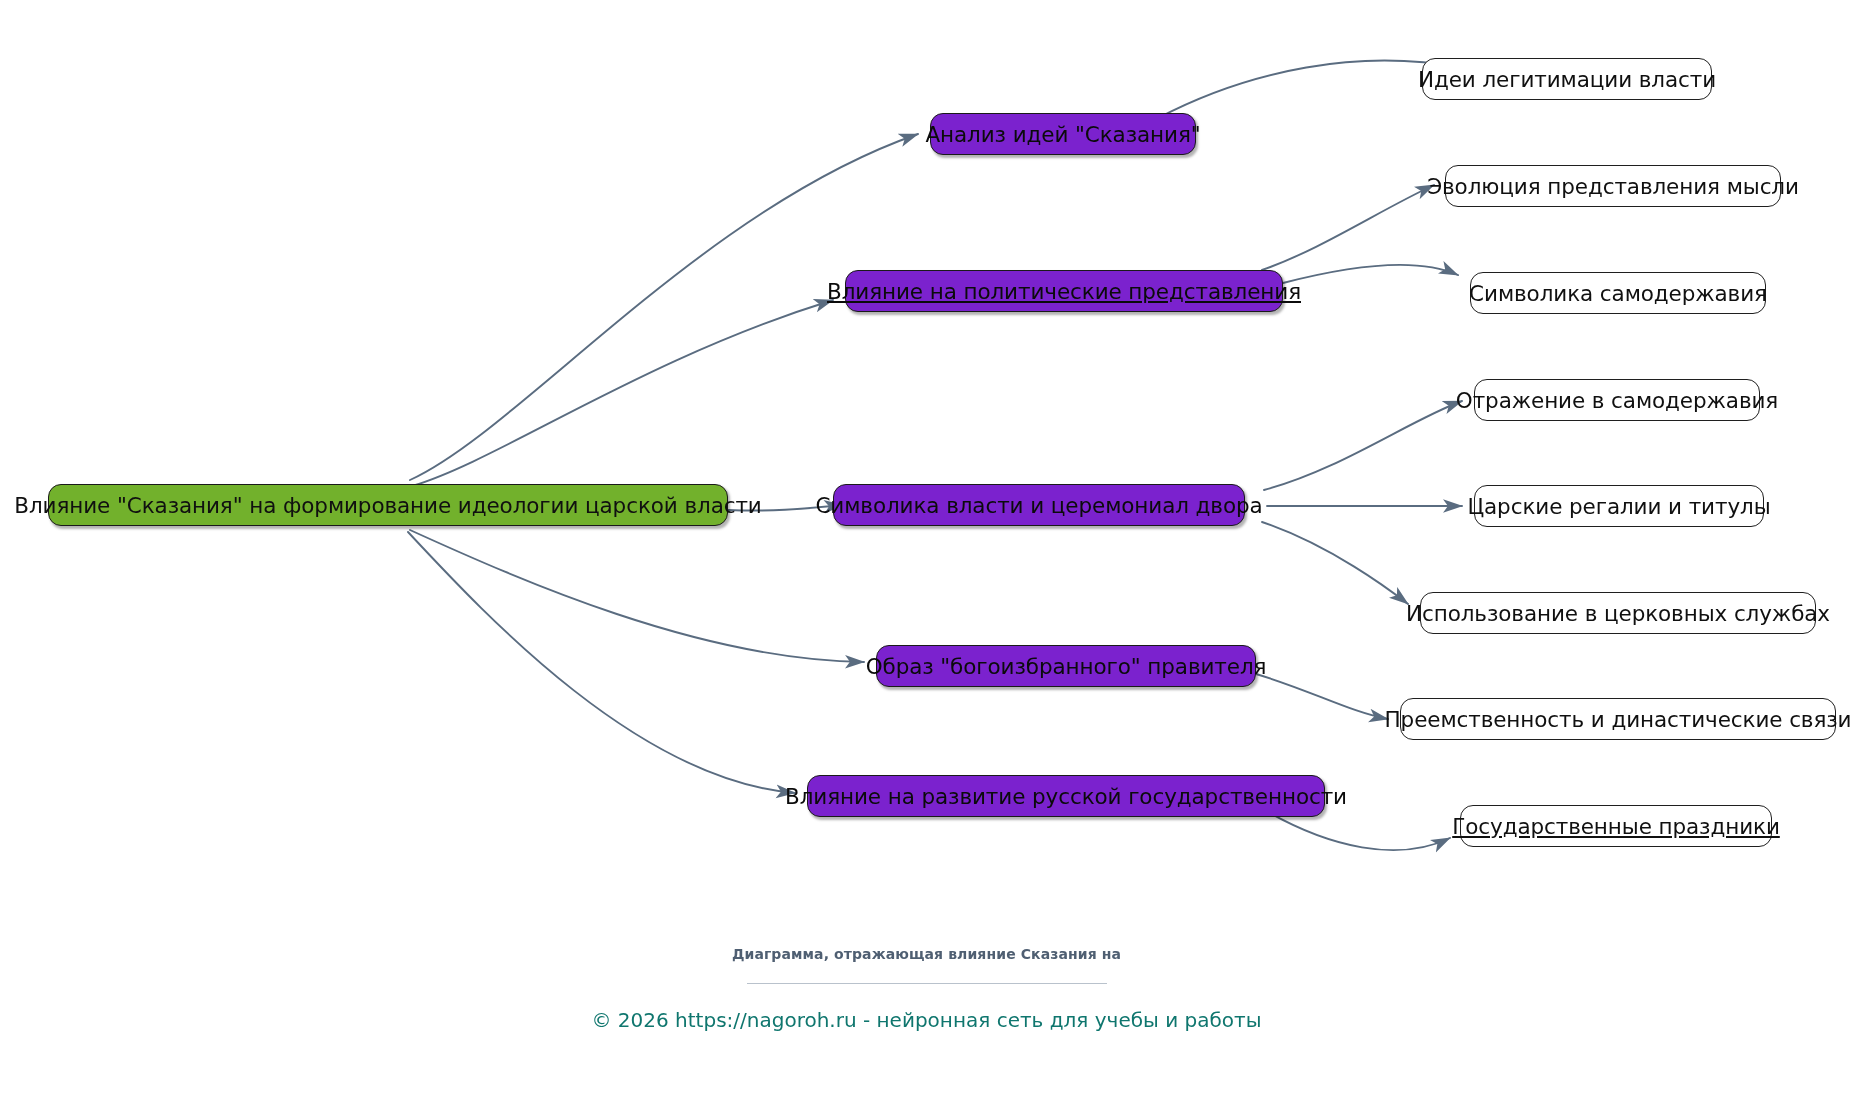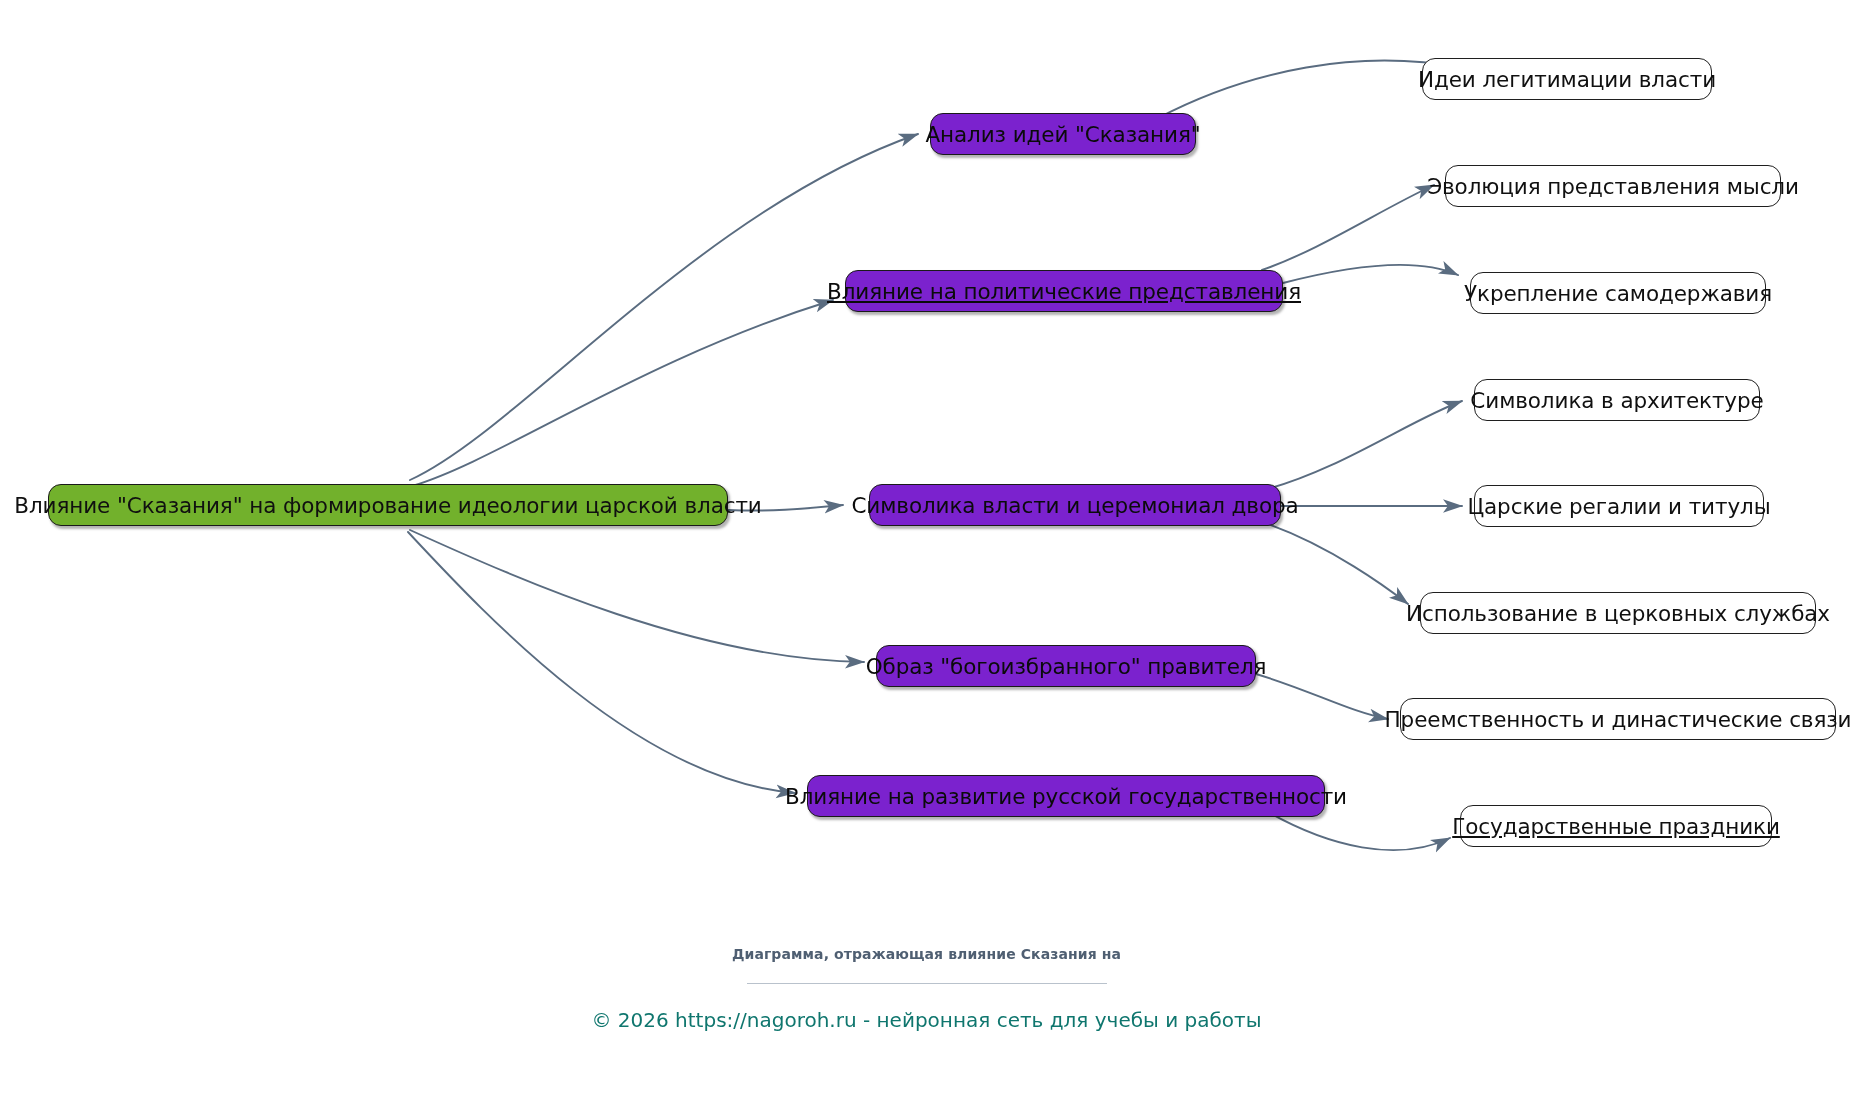--- a/index.html
+++ b/index.html
@@ -121,27 +121,27 @@
       <div class="node node-leaf" style="left: 1422px; top: 58px; width: 290px; height: 42px; align-items: center;">
         <span>Идеи легитимации власти</span>
       </div>
       <div class="node node-branch" style="left: 845px; top: 270px; width: 438px; height: 42px; background: rgb(123, 34, 206); text-decoration: underline;">
         <span>Влияние на политические представления</span>
       </div>
       <div class="node node-leaf" style="left: 1445px; top: 165px; width: 336px; height: 42px;">
         <span>Эволюция представления мысли</span>
       </div>
       <div class="node node-leaf" style="left: 1470px; top: 272px; width: 296px; height: 42px;">
-        <span>Укрепление самодержавия</span>
+        <span>Символика самодержавия</span>
       </div>
-      <div class="node node-branch" style="left: 869px; top: 484px; width: 412px; height: 42px; background: rgb(123, 34, 206);">
+      <div class="node node-branch" style="left: 833px; top: 484px; width: 412px; height: 42px; background: rgb(123, 34, 206);">
         <span>Символика власти и церемониал двора</span>
       </div>
       <div class="node node-leaf" style="left: 1474px; top: 379px; width: 286px; height: 42px;">
-        <span>Символика в архитектуре</span>
+        <span>Отражение в самодержавия</span>
       </div>
       <div class="node node-leaf" style="left: 1474px; top: 485px; width: 290px; height: 42px;">
         <span>Царские регалии и титулы</span>
       </div>
       <div class="node node-leaf" style="left: 1420px; top: 592px; width: 396px; height: 42px;">
         <span>Использование в церковных службах</span>
       </div>
       <div class="node node-branch" style="left: 876px; top: 645px; width: 380px; height: 42px; background: rgb(123, 34, 206);">
         <span>Образ "богоизбранного" правителя</span>
       </div>

